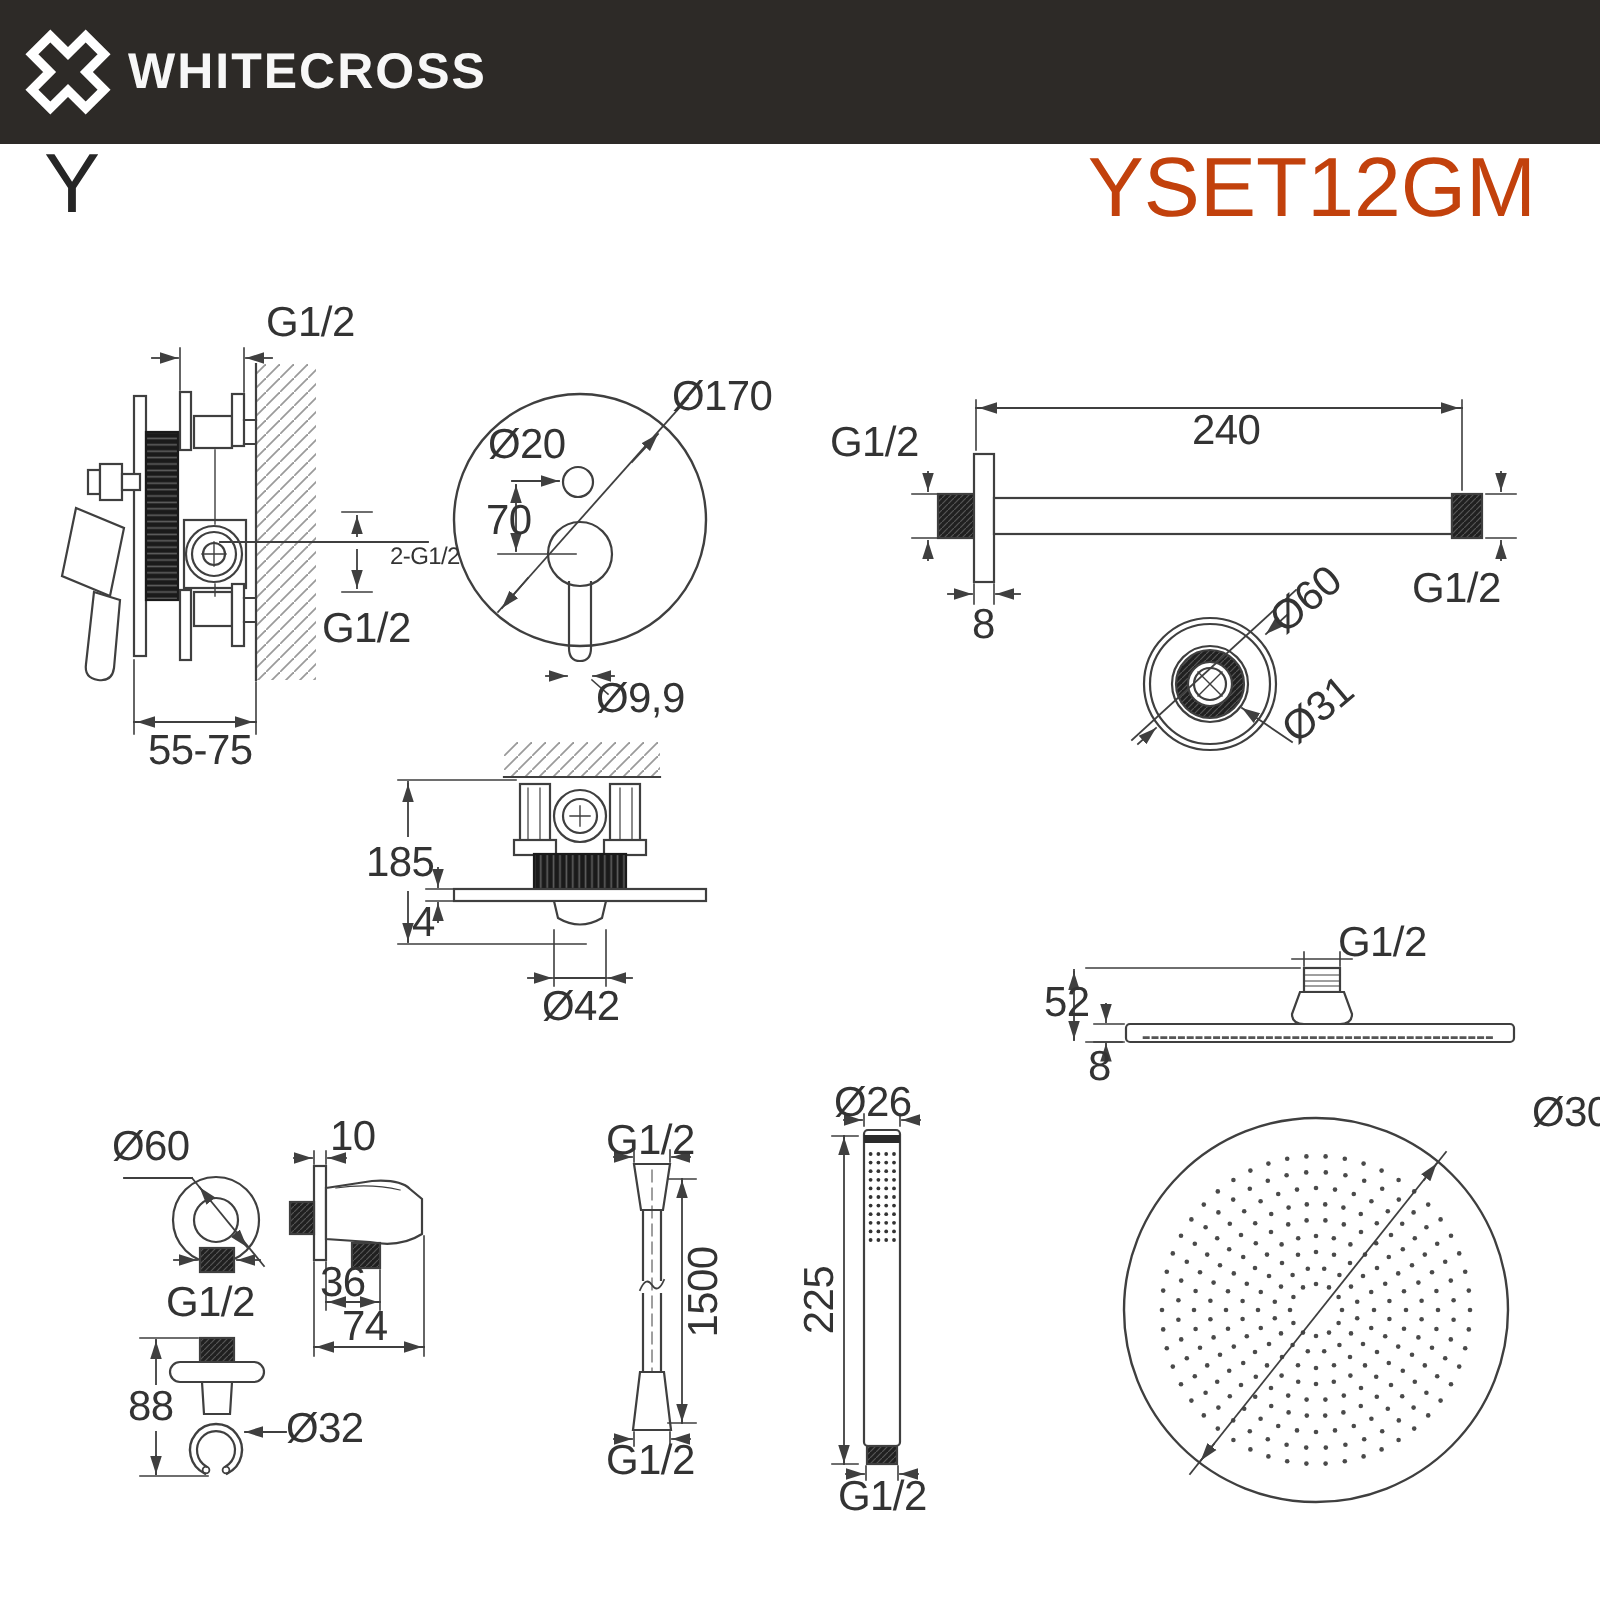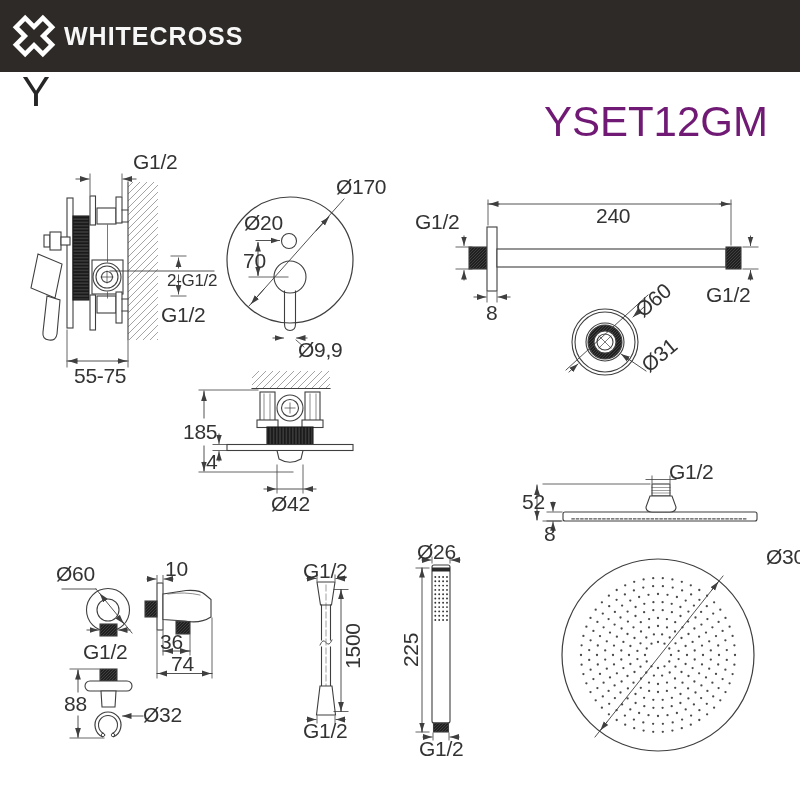--- a/index.html
+++ b/index.html
@@ -3,23 +3,23 @@
 <meta charset="utf-8">
 <style>
   html,body{margin:0;padding:0;background:#fff;}
   #page{position:relative;width:800px;height:800px;background:#fff;overflow:hidden;
         font-family:"Liberation Sans",sans-serif;}
   #topbar{position:absolute;left:0;top:0;width:800px;height:72px;background:#2d2a27;
           display:flex;align-items:center;}
   #brand{color:#f7f7f7;font-size:25px;font-weight:700;letter-spacing:1px;margin-left:8px;}
   #logo{margin-left:12px;}
   #series{position:absolute;left:22px;top:68px;font-size:42px;color:#262626;}
-  #model{position:absolute;right:32px;top:70px;font-size:42px;color:#701a75;margin-top:28px;}
+  #model{position:absolute;right:32px;top:70px;font-size:42px;color:#c2410c;}
   .lbl{position:absolute;font-size:21px;line-height:1;color:#333;white-space:nowrap;letter-spacing:-0.3px;}
-  .sm{font-size:17px;}
+  .sm{font-size:12px;margin-left:28px;}
   .rot{transform:translate(-50%,-50%) rotate(-90deg);}
   .rot40{transform:translate(-50%,-50%) rotate(-40deg);}
   svg.art{position:absolute;left:0;top:0;}
 </style>
 </head>
 <body>
 
 <div id="page">
 
   <div id="topbar">
@@ -595,21 +595,21 @@
         <path d="M607,722 L600.4,730.3" stroke-width="0.9" marker-end="url(#ar)"></path>
       </g>
     </g>
   </svg>
 
   <div class="lbl" style="left:133px;top:151px">G1/2</div>
   <div class="lbl sm" style="left:167px;top:272px">2-G1/2</div>
   <div class="lbl" style="left:161px;top:304px">G1/2</div>
   <div class="lbl" style="left:74px;top:365px">55-75</div>
 
-  <div class="lbl" style="left:336px;top:176px">Ø170</div>
+  <div class="lbl" style="left:336px;top:188px">Ø170</div>
   <div class="lbl" style="left:244px;top:212px">Ø20</div>
   <div class="lbl" style="left:243px;top:250px">70</div>
   <div class="lbl" style="left:298px;top:339px">Ø9,9</div>
 
   <div class="lbl" style="left:415px;top:211px">G1/2</div>
   <div class="lbl" style="left:596px;top:205px">240</div>
   <div class="lbl" style="left:706px;top:284px">G1/2</div>
   <div class="lbl" style="left:486px;top:302px">8</div>
   <div class="lbl rot40" style="left:653px;top:300px">Ø60</div>
   <div class="lbl rot40" style="left:659px;top:355px">Ø31</div>

